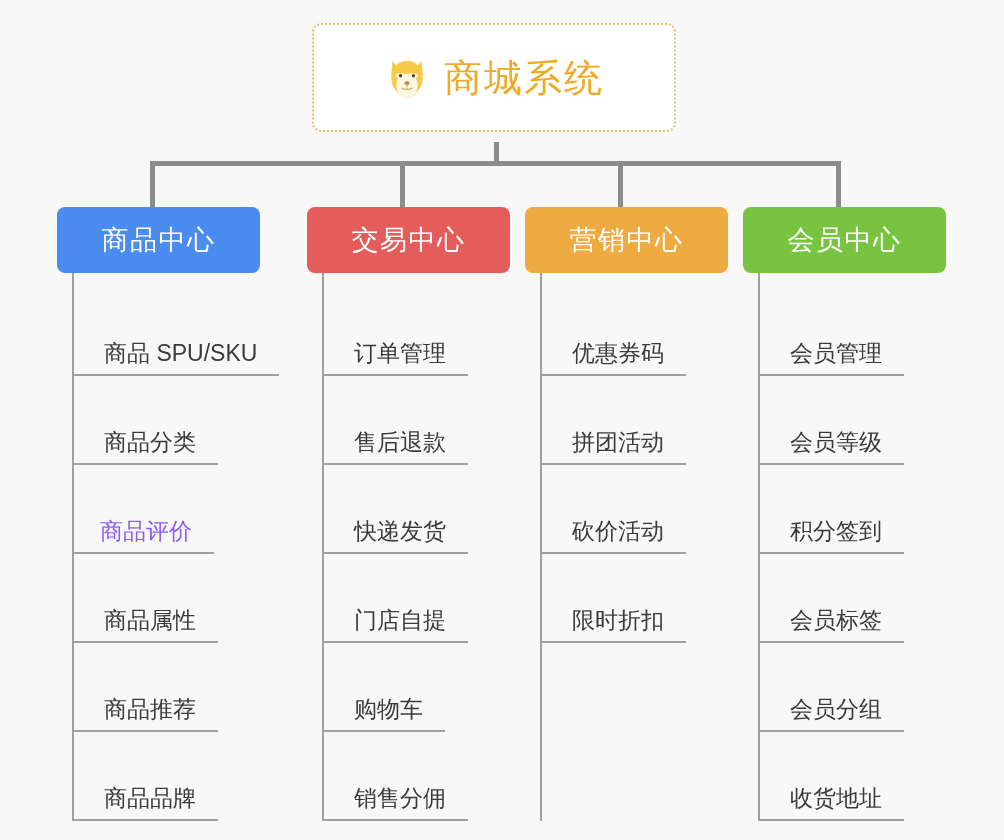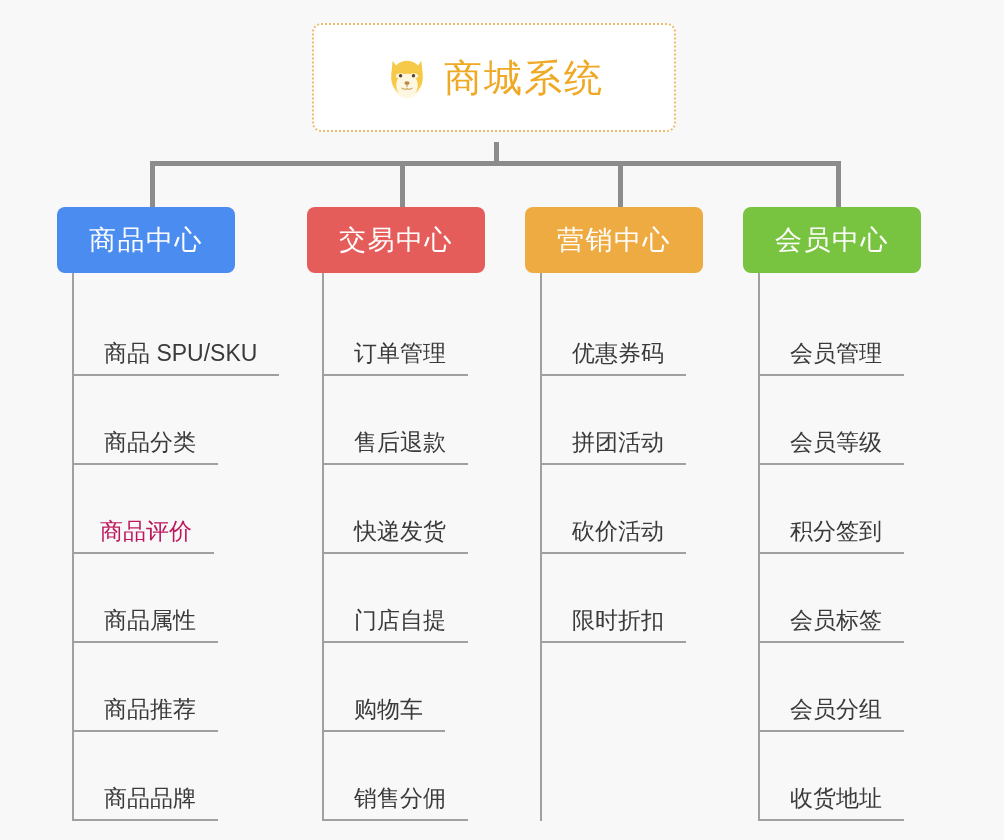--- a/index.html
+++ b/index.html
@@ -63,21 +63,21 @@
 
   
   .column { position: absolute; top: 207px; }
   .col-0 { left: 57px; }
   .col-1 { left: 307px; }
   .col-2 { left: 525px; }
   .col-3 { left: 743px; }
 
   .cat-header {
     position: relative;
-    width: 178px;
+    width: 203px;
     height: 66px;
     border-radius: 8px;
     display: flex;
     align-items: center;
     justify-content: center;
     color: #ffffff;
     font-size: 27px;
     letter-spacing: 1.5px;
     box-sizing: border-box;
   }
@@ -153,21 +153,21 @@
     </div>
     <div class="leaf-list">
       <div class="leaf-trunk" style="background: rgb(160, 160, 160); height: 548px;"></div>
       <div class="leaf-item">
           <span class="leaf-label" style="border-bottom-color: rgb(160, 160, 160); color: rgb(58, 58, 58);">商品 SPU/SKU</span>
         </div>
       <div class="leaf-item">
           <span class="leaf-label" style="border-bottom-color: rgb(160, 160, 160); color: rgb(58, 58, 58);">商品分类</span>
         </div>
       <div class="leaf-item">
-          <span class="leaf-label" style="border-bottom-color: rgb(160, 160, 160); color: #be185d; padding-left: 28px;">商品评价</span>
+          <span class="leaf-label" style="border-bottom-color: rgb(160, 160, 160); color: #8b5cf6; padding-left: 28px;">商品评价</span>
         </div>
       <div class="leaf-item">
           <span class="leaf-label" style="border-bottom-color: rgb(160, 160, 160); color: rgb(58, 58, 58);">商品属性</span>
         </div>
       <div class="leaf-item">
           <span class="leaf-label" style="border-bottom-color: rgb(160, 160, 160); color: rgb(58, 58, 58);">商品推荐</span>
         </div>
       <div class="leaf-item">
           <span class="leaf-label" style="border-bottom-color: rgb(160, 160, 160); color: rgb(58, 58, 58);">商品品牌</span>
         </div>

